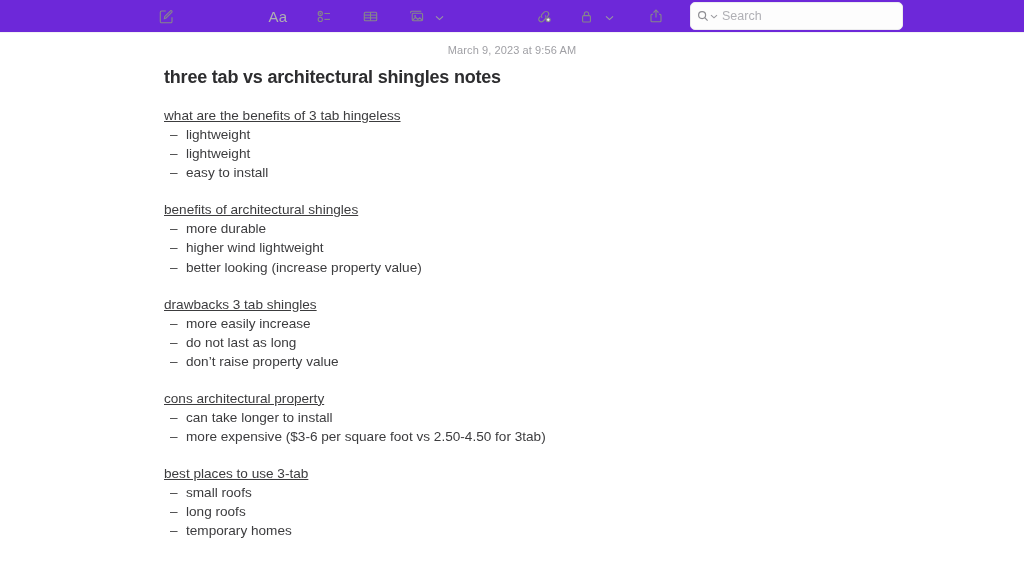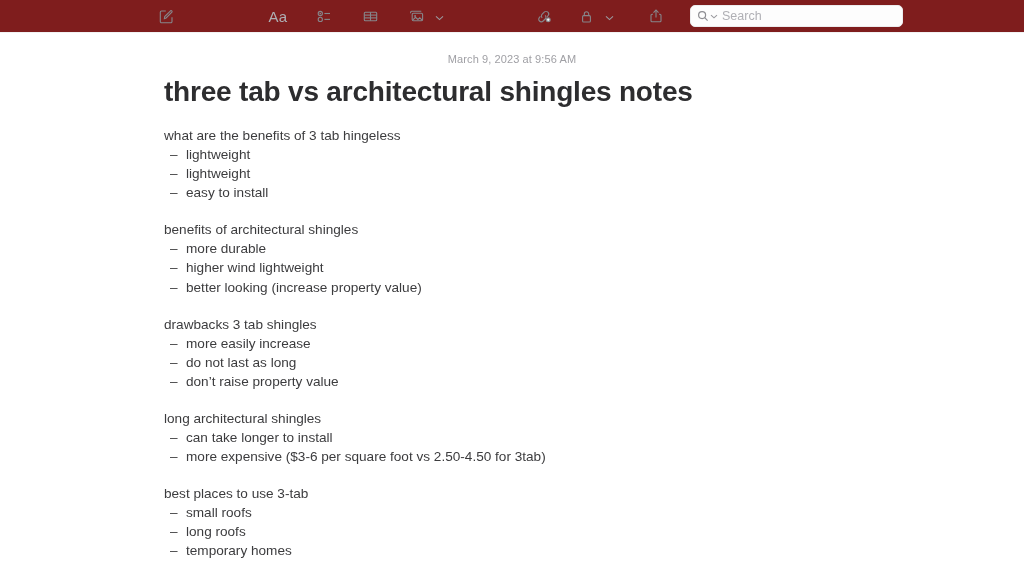--- a/index.html
+++ b/index.html
@@ -15,21 +15,21 @@
     -webkit-font-smoothing: antialiased;
     color: #3c3c3e;
   }
 
   
   .toolbar {
     position: relative;
     height: 33px;
     display: flex;
     align-items: center;
-    background: #7f1d1d;
+    background: #6d28d9;
     border-bottom: 1px solid #f2f2f3;
     box-sizing: border-box;
   }
   .tb-group { display: flex; align-items: center; }
   .tb-btn {
     display: flex;
     align-items: center;
     justify-content: center;
     height: 26px;
     min-width: 26px;
@@ -54,21 +54,21 @@
   .grp-format  { margin-left: 80px;  }
   .grp-table   { margin-left: 14px;  }
   .grp-media   { margin-left: 14px;  }
   .grp-link    { margin-left: 84px;  }
   .grp-lock    { margin-left: 10px;  }
   .grp-share   { margin-left: 26px;  }
 
   .search-wrap {
     margin-left: 18px;
     width: 213px;
-    height: 22px;
+    height: 28px;
     border: 1px solid #ececee;
     border-radius: 5px;
     background: #fdfdfd;
     display: flex;
     align-items: center;
     padding: 0 6px;
     box-sizing: border-box;
   }
   .search-icon { color: #8e8e93; display: flex; align-items: center; }
   .search-chev { color: #9a9a9f; font-size: 8px; margin-left: 1px; margin-right: 4px; }
@@ -86,39 +86,39 @@
 
   
   .note {
     position: relative;
     padding: 0;
   }
   .note-date {
     text-align: center;
     font-size: 11px;
     color: #a0a0a5;
-    margin-top: 20px;
+    margin-top: 11px;
     letter-spacing: .1px;
   }
   .note-title {
     margin: 11px 0 12px 164px;
-    font-size: 28px;
+    font-size: 18px;
     font-weight: bold;
     color: #2d2d2f;
     letter-spacing: -.2px;
   }
   .note-content {
     margin: 19px 0 0 164px;
     font-size: 13.6px;
     color: #3c3c3e;
     line-height: 1.22;
   }
   .section { margin-bottom: 18px; }
   .section.big-gap { margin-bottom: 43px; }
-  .sec-head { padding: 1px 0 1.5px 0; }
+  .sec-head { padding: 1px 0 1.5px 0; text-decoration: underline; }
   .bullets { margin: 0; padding: 0; list-style: none; }
   .bullets li {
     position: relative;
     padding: 1px 0 1.5px 22px;
   }
   .bullets li .dash {
     position: absolute;
     left: 6px;
     top: 1px;
     color: #3c3c3e;
@@ -274,21 +274,21 @@
       </div>
       <div class="section">
         <div class="sec-head">drawbacks 3 tab shingles</div>
         <ul class="bullets">
           <li><span class="dash">–</span><span>more easily increase</span></li>
           <li><span class="dash">–</span><span>do not last as long</span></li>
           <li><span class="dash">–</span><span>don’t raise property value</span></li>
         </ul>
       </div>
       <div class="section">
-        <div class="sec-head">long architectural shingles</div>
+        <div class="sec-head">cons architectural property</div>
         <ul class="bullets">
           <li><span class="dash">–</span><span>can take longer to install</span></li>
           <li><span class="dash">–</span><span>more expensive ($3-6 per square foot vs 2.50-4.50 for 3tab)</span></li>
         </ul>
       </div>
       <div class="section big-gap">
         <div class="sec-head">best places to use 3-tab</div>
         <ul class="bullets">
           <li><span class="dash">–</span><span>small roofs</span></li>
           <li><span class="dash">–</span><span>long roofs</span></li>

